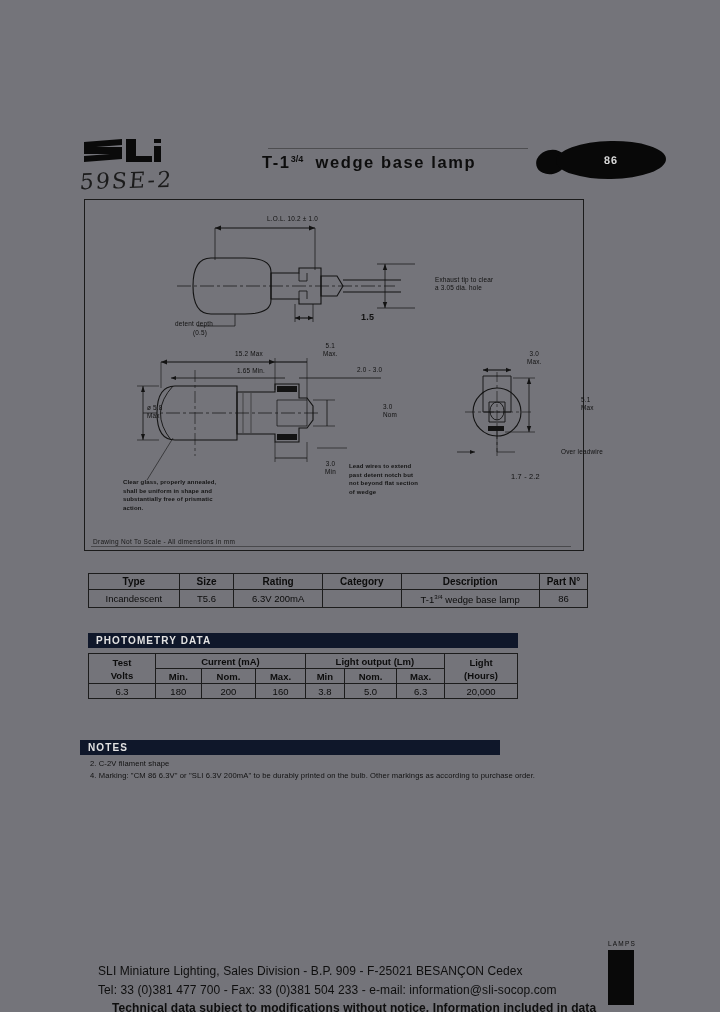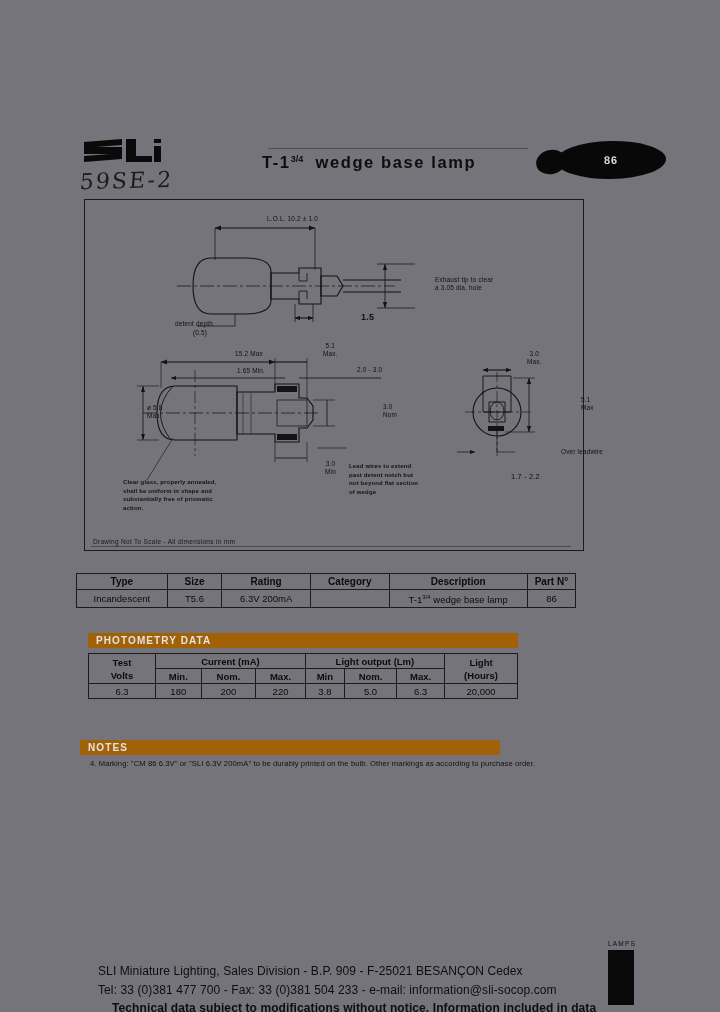--- a/index.html
+++ b/index.html
@@ -138,39 +138,39 @@
   }
 
   
   .spec-table, .photo-table {
     position: absolute;
     border-collapse: collapse;
     font-size: 9.5px;
     color: #0c0c0c;
   }
   .spec-table {
-    left: 76px; top: 573px;
+    left: 88px; top: 573px;
     width: 500px;
   }
   .spec-table th, .spec-table td {
     border: 1px solid #1c1c1c;
     padding: 1px 4px;
     text-align: center;
     font-weight: normal;
     height: 13px;
     line-height: 12px;
   }
   .spec-table th { font-weight: bold; font-size: 10px; }
   .spec-table td.left, .spec-table th.left { text-align: center; }
   .sup { font-size: 6px; vertical-align: super; }
 
   .section-bar {
     position: absolute;
     height: 15px;
-    background: #a16207;
+    background: #0f172a;
     color: #e2e2e2;
     font-size: 10px;
     font-weight: bold;
     letter-spacing: 1.1px;
     display: flex;
     align-items: center;
     padding-left: 8px;
     box-sizing: border-box;
   }
   #photometry-bar { left: 88px; top: 633px; width: 430px; }
@@ -453,31 +453,32 @@
         <th>Min</th>
         <th>Nom.</th>
         <th>Max.</th>
       </tr>
     </thead>
     <tbody>
       <tr>
         <td>6.3</td>
         <td>180</td>
         <td>200</td>
-        <td>220</td>
+        <td>160</td>
         <td>3.8</td>
         <td>5.0</td>
         <td>6.3</td>
         <td>20,000</td>
       </tr>
     </tbody>
   </table>
 
   <div class="section-bar" id="notes-bar">NOTES</div>
   <div class="notes-list">
+    <div>2. C-2V filament shape</div>
     <div>4. Marking: "CM 86 6.3V" or "SLI 6.3V 200mA" to be durably printed on the bulb. Other markings as according to purchase order.</div>
   </div>
 
   <div class="footer">
     <div>SLI Miniature Lighting, Sales Division - B.P. 909 - F-25021 BESANÇON Cedex</div>
     <div>Tel: 33 (0)381 477 700 - Fax: 33 (0)381 504 233 - e-mail: information@sli-socop.com</div>
     <div class="bold">Technical data subject to modifications without notice. Information included in data sheet is not binding-</div>
   </div>
   <div class="lamps-label">LAMPS</div>
   <div class="lamps-block"></div>

